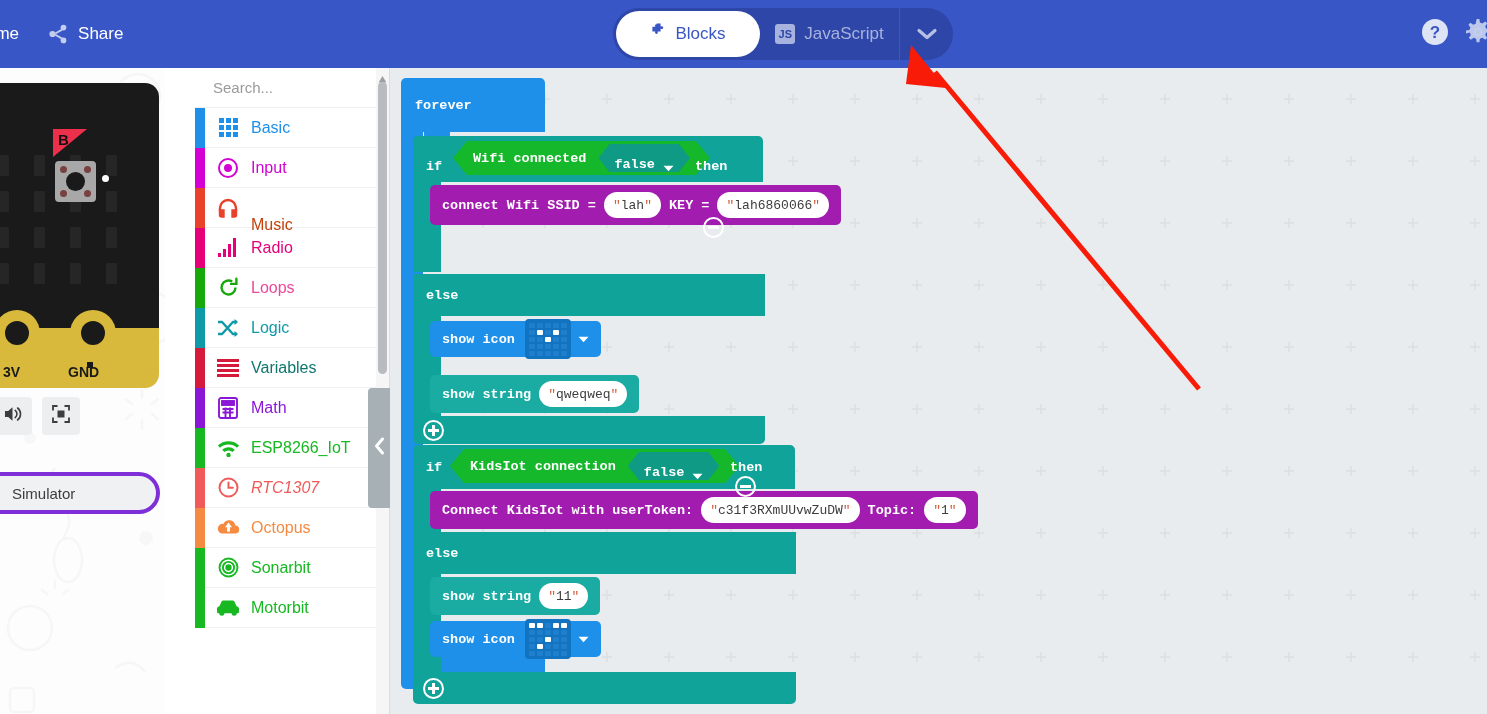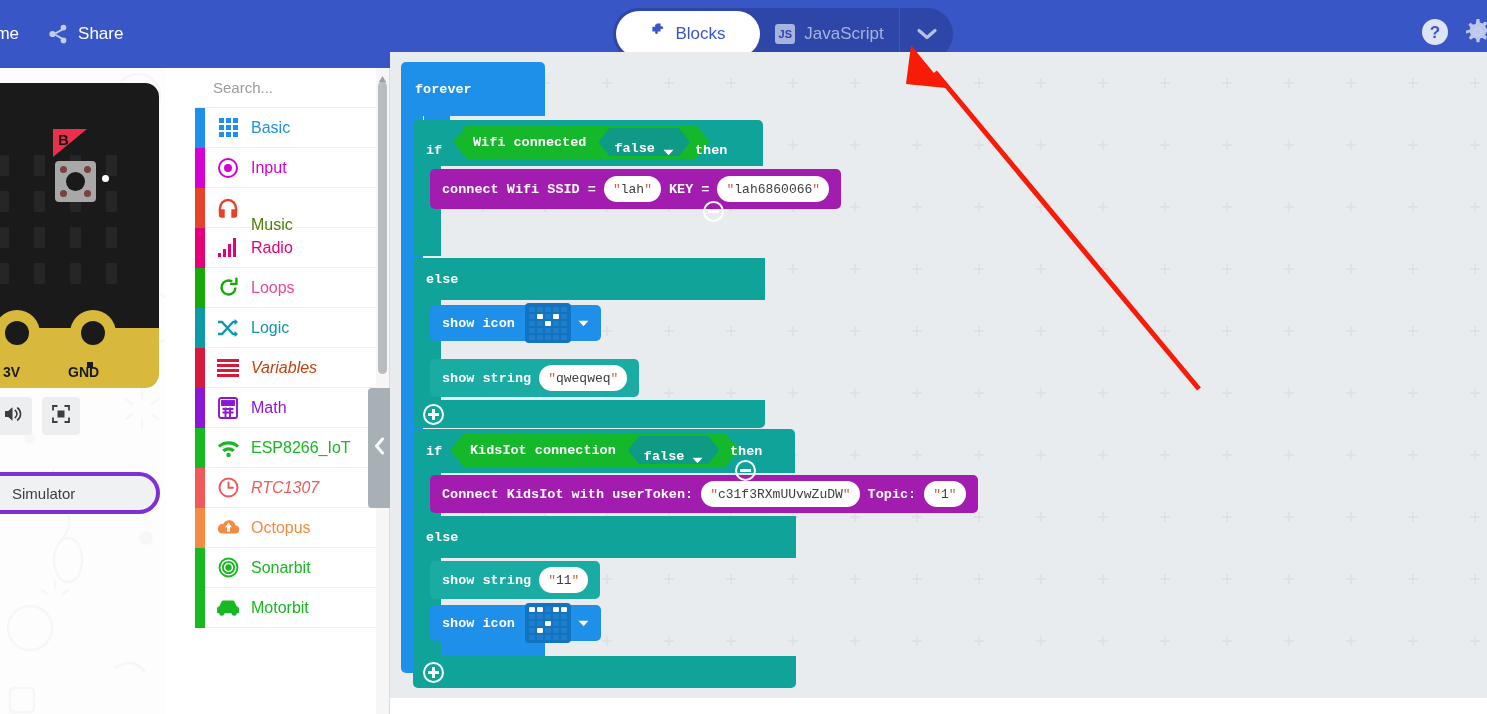--- a/index.html
+++ b/index.html
@@ -178,21 +178,21 @@
     background:#b8bcc0; border-radius:5px; cursor:pointer;
   }
   #collapse-handle {
     position:absolute; left:173px; top:320px; width:22px; height:120px;
     background:#a6b0b5; border-radius:4px 0 0 4px;
     display:flex; align-items:center; justify-content:center; cursor:pointer;
   }
 
   
   #workspace {
-    position:absolute; left:390px; top:52px; width:1097px; height:646px;
+    position:absolute; left:390px; top:68px; width:1097px; height:646px;
     background:#e9ecee; overflow:hidden;
   }
   #grid-layer { position:absolute; inset:0; }
 
   .blk-text { font-family:"Liberation Mono", monospace; font-size:13.5px; color:#ffffff; font-weight:bold; }
 
   
   #forever-block {
     position:absolute; left:11px; top:10px; width:144px; height:54px;
     background:#1e90ea; border-radius:5px 5px 0 0;
@@ -479,21 +479,21 @@
       </div>
       <div class="cat">
         <div class="cat-bar" style="background: rgb(232, 66, 42);"></div>
         <div class="cat-ico">
           <svg width="22" height="22" viewBox="0 0 22 22" fill="none" stroke="#e8422a" stroke-width="2.4">
             <path d="M3 14V11a8 8 0 0 1 16 0v3"></path>
             <path d="M3 13.5h3.5v6H4.5A1.5 1.5 0 0 1 3 18z" fill="#e8422a"></path>
             <path d="M19 13.5h-3.5v6h2A1.5 1.5 0 0 0 19 18z" fill="#e8422a"></path>
           </svg>
         </div>
-        <div class="cat-label" style="color: #4d7c0f; margin-top: 35px;">Music</div>
+        <div class="cat-label" style="color: #c2410c; margin-top: 35px;">Music</div>
       </div>
       <div class="cat">
         <div class="cat-bar" style="background: rgb(229, 0, 122);"></div>
         <div class="cat-ico">
           <svg width="21" height="19" viewBox="0 0 21 19" fill="#e5007a">
             <rect x="0" y="15" width="3" height="4"></rect>
             <rect x="5" y="11" width="3" height="8"></rect>
             <rect x="10" y="6" width="3" height="13"></rect>
             <rect x="15" y="0" width="3" height="19"></rect>
           </svg>
@@ -523,21 +523,21 @@
       <div class="cat">
         <div class="cat-bar" style="background: rgb(214, 26, 60);"></div>
         <div class="cat-ico">
           <svg width="22" height="18" viewBox="0 0 22 18" fill="#d61a3c">
             <rect y="0" width="22" height="3"></rect>
             <rect y="5" width="22" height="3"></rect>
             <rect y="10" width="22" height="3"></rect>
             <rect y="15" width="22" height="3"></rect>
           </svg>
         </div>
-        <div class="cat-label" style="color: #c2410c; font-style: italic;">Variables</div>
+        <div class="cat-label" style="color: #0f766e;">Variables</div>
       </div>
       <div class="cat">
         <div class="cat-bar" style="background: rgb(139, 23, 214);"></div>
         <div class="cat-ico">
           <svg width="20" height="22" viewBox="0 0 20 22" fill="none" stroke="#8b17d6" stroke-width="1.9">
             <rect x="1" y="1" width="18" height="20" rx="2"></rect>
             <rect x="4" y="4" width="12" height="4" fill="#8b17d6"></rect>
             <path d="M4.5 12h11M4.5 15.5h11M7.5 10.5v10M12 10.5v10"></path>
           </svg>
         </div>

